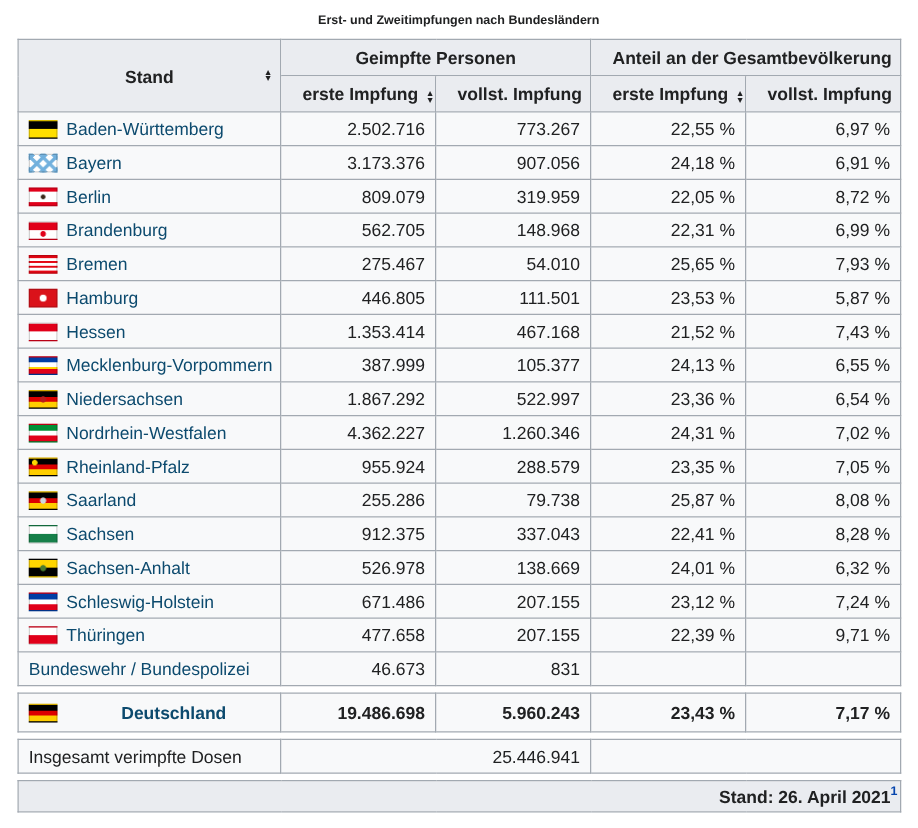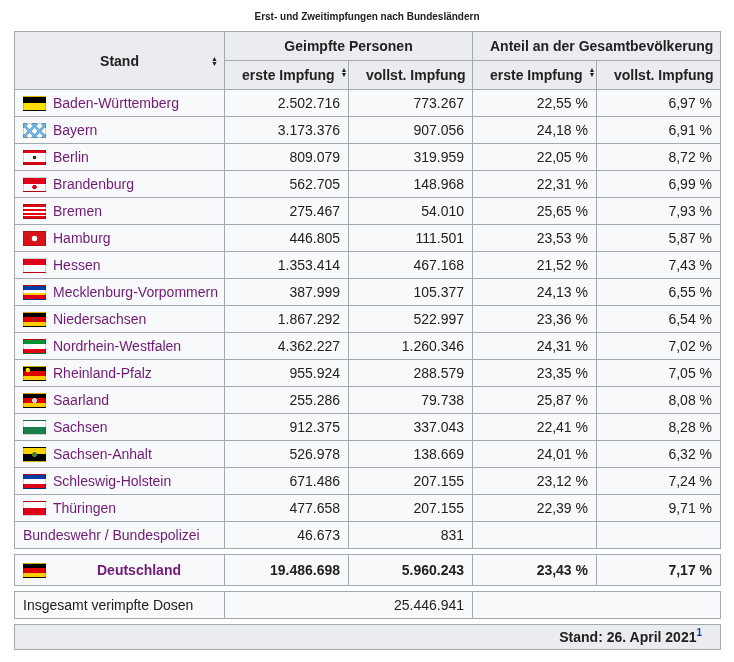--- a/index.html
+++ b/index.html
@@ -25,35 +25,35 @@
   th{
     background:#eaecf0;font-weight:bold;text-align:center;
     padding:6px 17px;position:relative;
   }
   td{background:#f8f9fa;padding:4px 8px;line-height:18px;}
   td.land{text-align:left;padding-left:8px;}
   td.num{text-align:right;}
   tr.gap td{border:none;background:#fff;height:5px;padding:0;line-height:5px;}
   tr.total td{font-weight:bold;padding-top:6px;padding-bottom:6px;}
   tr.footer-row td{
-    background:#eaecf0;text-align:right;font-weight:bold;padding:3px 18px;
-  }
-  a.wlink{color:#701a75;text-decoration:none;cursor:pointer;}
+    background:#eaecf0;text-align:right;font-weight:bold;padding:3px 2px;
+  }
+  a.wlink{color:#0c4a6e;text-decoration:none;cursor:pointer;}
   tr.total a.wlink{font-weight:bold;padding-left:44px;}
   sup.ref{color:#0645ad;font-size:10px;line-height:0;}
   
   .sorticon{
     display:inline-flex;flex-direction:column;align-items:center;
     font-size:7px;line-height:5px;color:#202122;vertical-align:middle;
     margin-left:6px;
   }
   .sorticon::before{content:"▲";}
   .sorticon::after{content:"▼";}
   th.land-th .sorticon{position:absolute;right:6px;top:50%;transform:translateY(-50%);margin:0;}
-  .hgroup{display:inline-flex;align-items:flex-start;justify-content:center;}
+  .hgroup{display:inline-flex;align-items:flex-end;justify-content:center;}
   
   .flag{
     display:inline-block;width:23px;height:15px;
     border:1px solid rgba(0,0,0,.18);box-sizing:border-box;
     vertical-align:-3px;margin-right:7px;background:#fff;
   }
   .flag-baden-wuerttemberg{background:linear-gradient(#000 0 50%,#ffdf00 50%);}
   .flag-bayern{background:
       repeating-linear-gradient(45deg,rgba(113,176,221,.95) 0 2.5px,transparent 2.5px 7px),
       repeating-linear-gradient(-45deg,#71b0dd 0 2.5px,#fff 2.5px 7px);}

